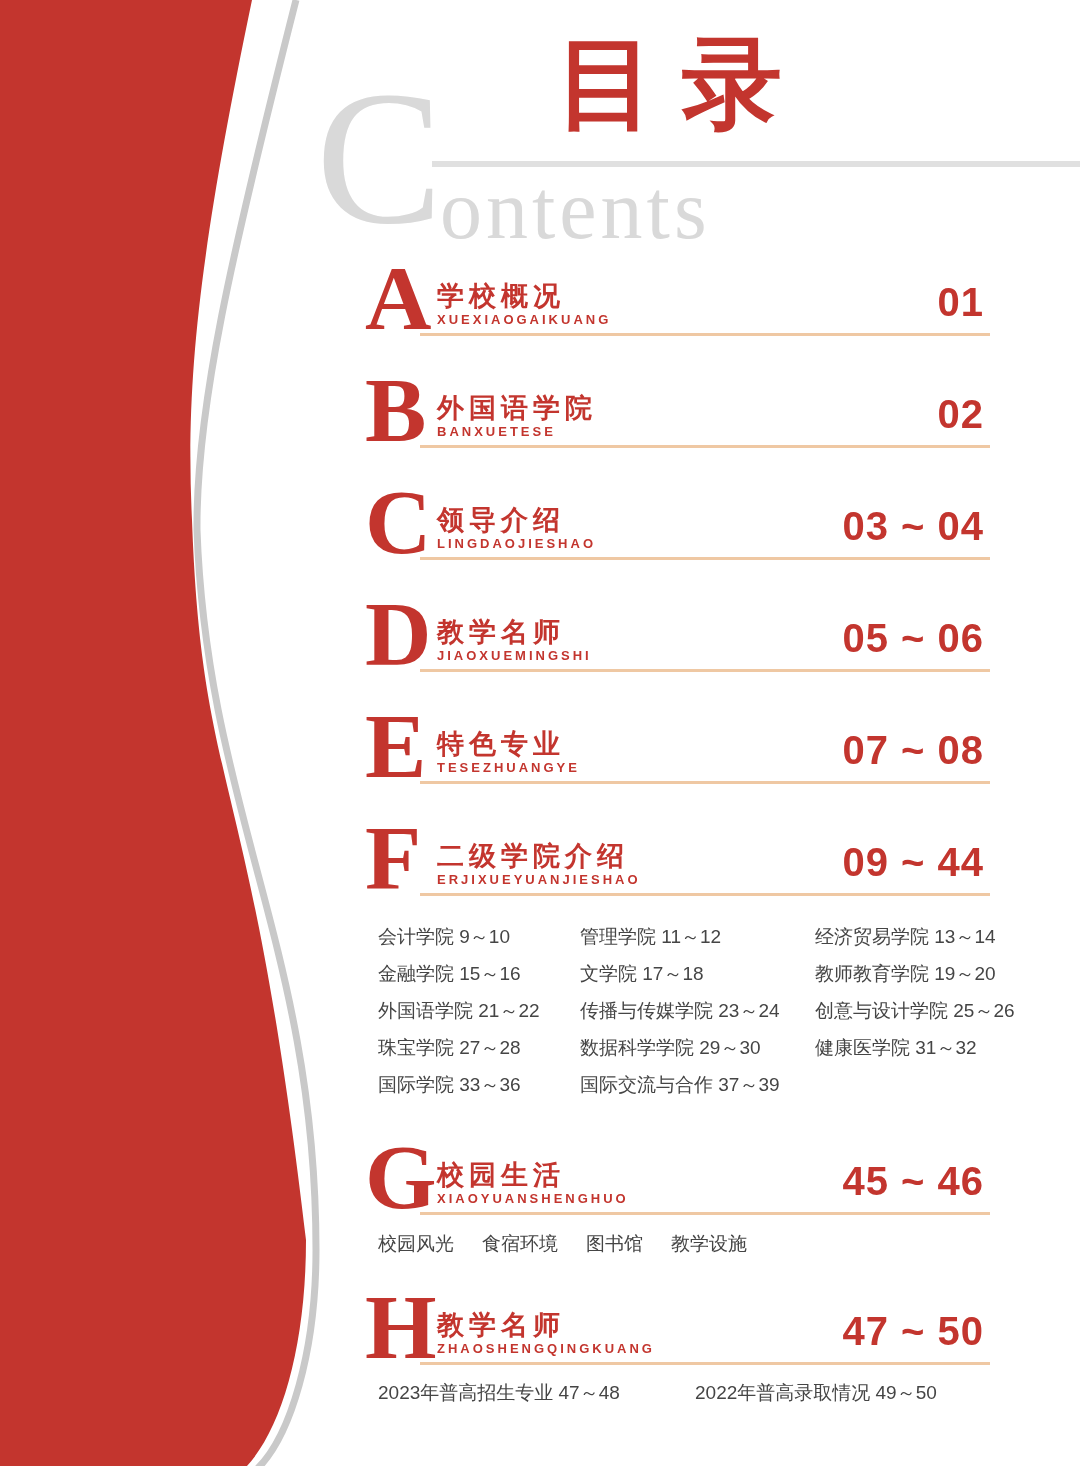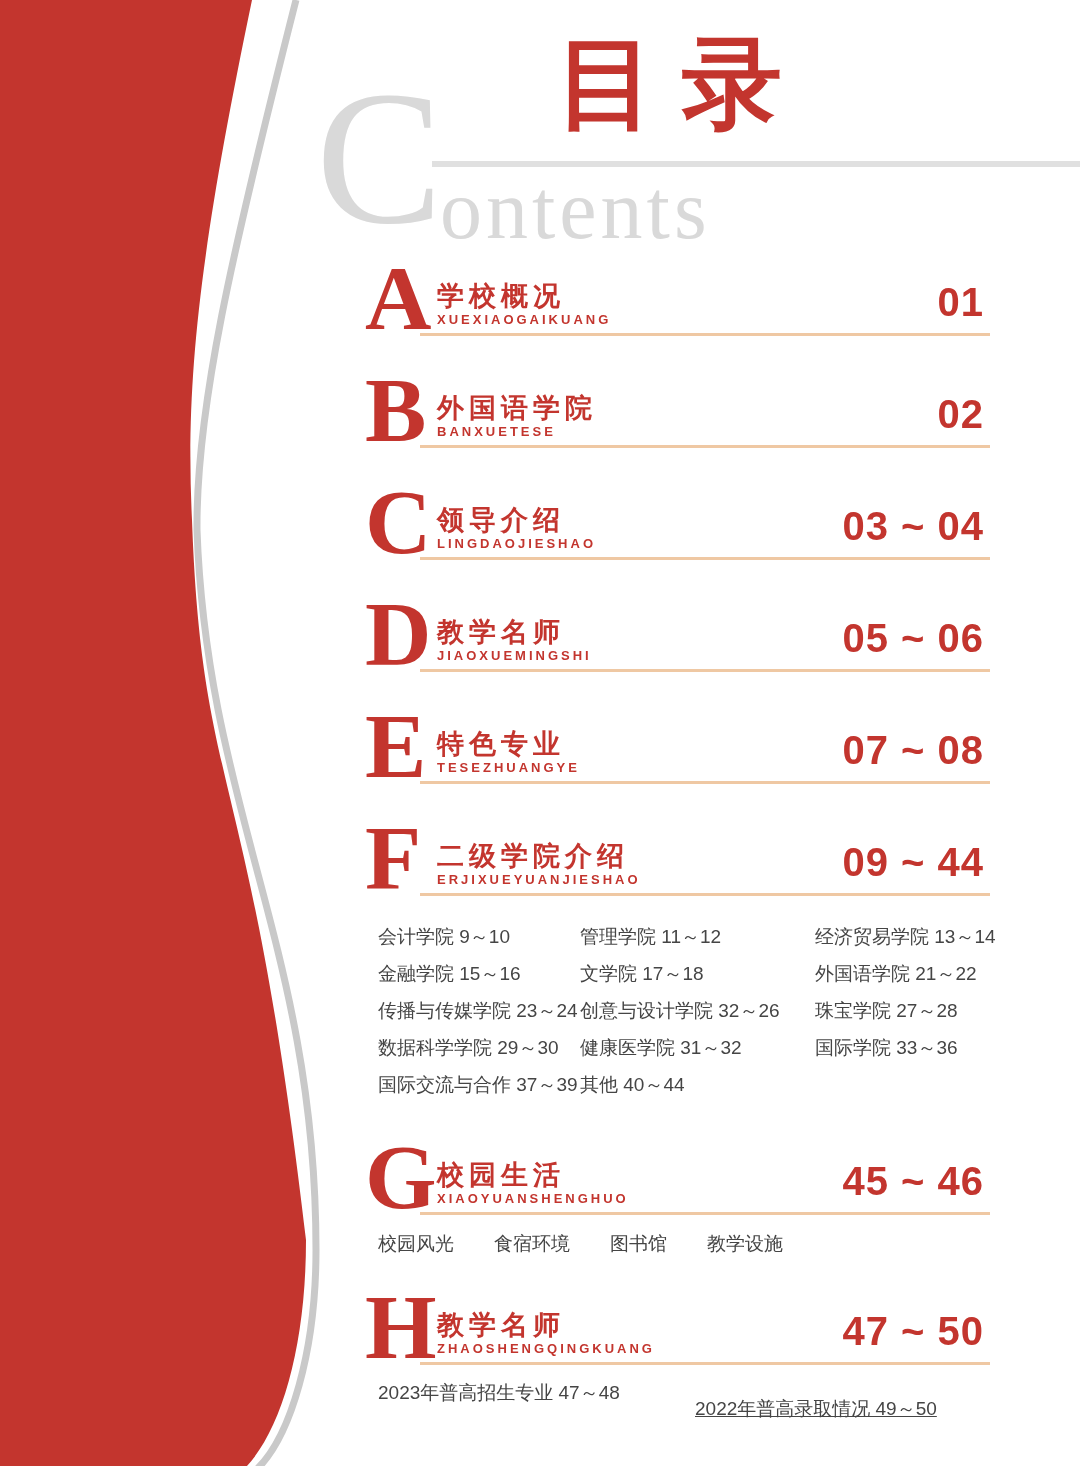--- a/index.html
+++ b/index.html
@@ -60,29 +60,29 @@
   }
 
   .f-grid{
     display:grid;grid-template-columns:202px 235px 1fr;
     padding-left:13px;margin-top:22px;
   }
   .f-grid .cell{font-size:19px;color:#454545;line-height:37px;white-space:nowrap;}
 
   .sec.g{margin-top:34px;}
   .g-row{
-    display:flex;gap:40px;padding-left:13px;margin-top:17px;
+    display:flex;gap:28px;padding-left:13px;margin-top:17px;
     font-size:19px;color:#454545;line-height:24px;white-space:nowrap;
   }
   .sec.h{margin-top:31px;}
   .h-row{
     position:relative;padding-left:13px;margin-top:16px;height:24px;
     font-size:19px;color:#454545;line-height:24px;white-space:nowrap;
   }
-  .h-row .h2{position:absolute;left:330px;top:16px;text-decoration:underline;}
+  .h-row .h2{position:absolute;left:330px;top:0;}
 </style>
 </head>
 <body>
 
 <svg class="bg" width="1080" height="1466" viewBox="0 0 1080 1466">
   <path d="M 296 0 C 230 260 196 410 197 530 C 207 810 316 950 316 1250 C 316 1350 291 1437 256 1470" fill="none" stroke="#C9C9C9" stroke-width="7"></path>
   <path d="M 0 0 L 252 0 C 200 250 185 380 192 520 C 202 800 250 760 306 1240 C 306 1345 282 1428 247 1466 L 0 1466 Z" fill="#C3352E"></path>
 </svg>
 
 <div class="title-cn">目录</div>
@@ -151,29 +151,29 @@
     <span class="pages">09 ~ 44</span>
     <div class="underline"></div>
   </div>
 
   <div class="f-grid">
     <span class="cell">会计学院 9～10</span>
     <span class="cell">管理学院 11～12</span>
     <span class="cell">经济贸易学院 13～14</span>
     <span class="cell">金融学院 15～16</span>
     <span class="cell">文学院 17～18</span>
+    <span class="cell">教师教育学院 19～20</span>
     <span class="cell">外国语学院 21～22</span>
     <span class="cell">传播与传媒学院 23～24</span>
-    <span class="cell">创意与设计学院 32～26</span>
+    <span class="cell">创意与设计学院 25～26</span>
     <span class="cell">珠宝学院 27～28</span>
     <span class="cell">数据科学学院 29～30</span>
     <span class="cell">健康医学院 31～32</span>
     <span class="cell">国际学院 33～36</span>
     <span class="cell">国际交流与合作 37～39</span>
-    <span class="cell">其他 40～44</span>
   </div>
 
   <div class="sec g">
     <span class="letter">G</span>
     <span class="titles">
       <div class="title">校园生活</div>
       <div class="pinyin">XIAOYUANSHENGHUO</div>
     </span>
     <span class="pages">45 ~ 46</span>
     <div class="underline"></div>

